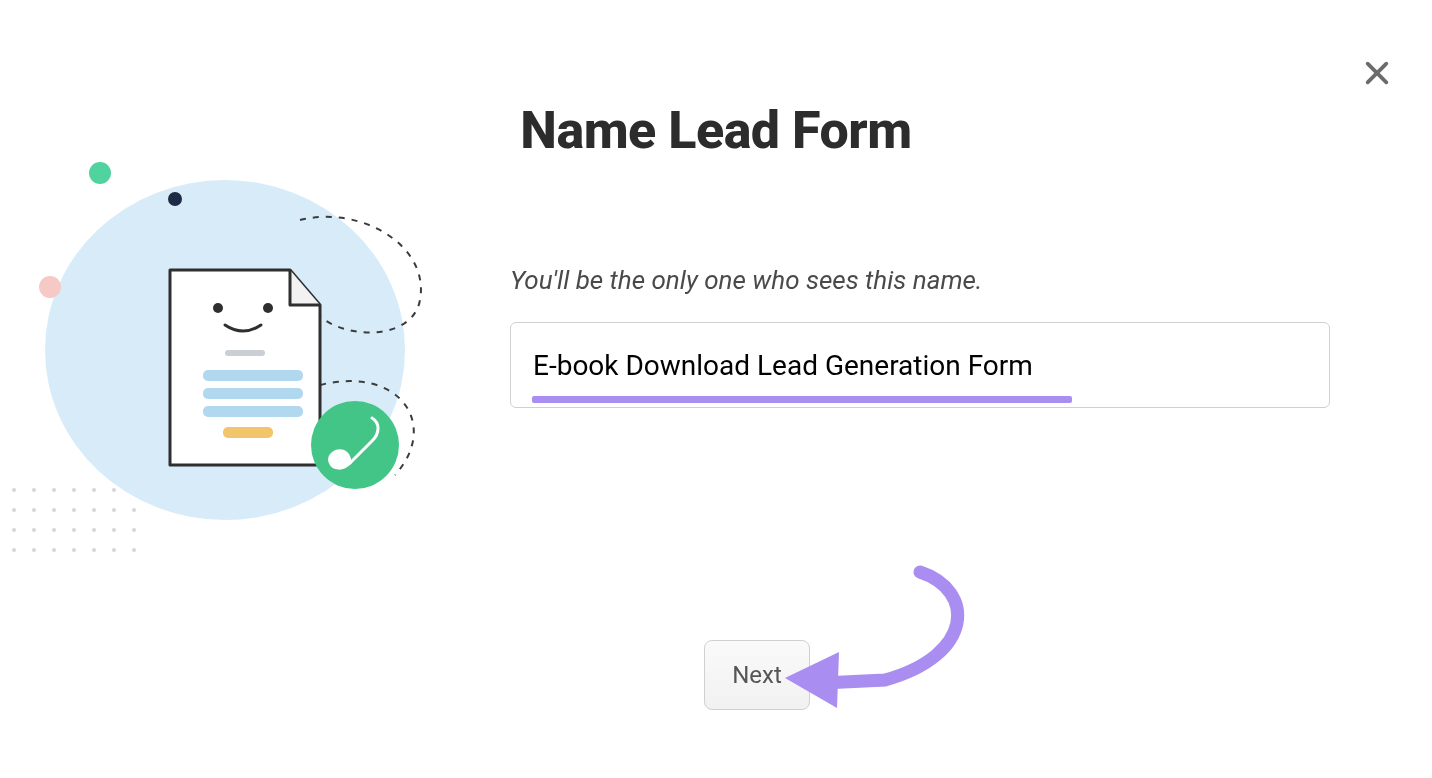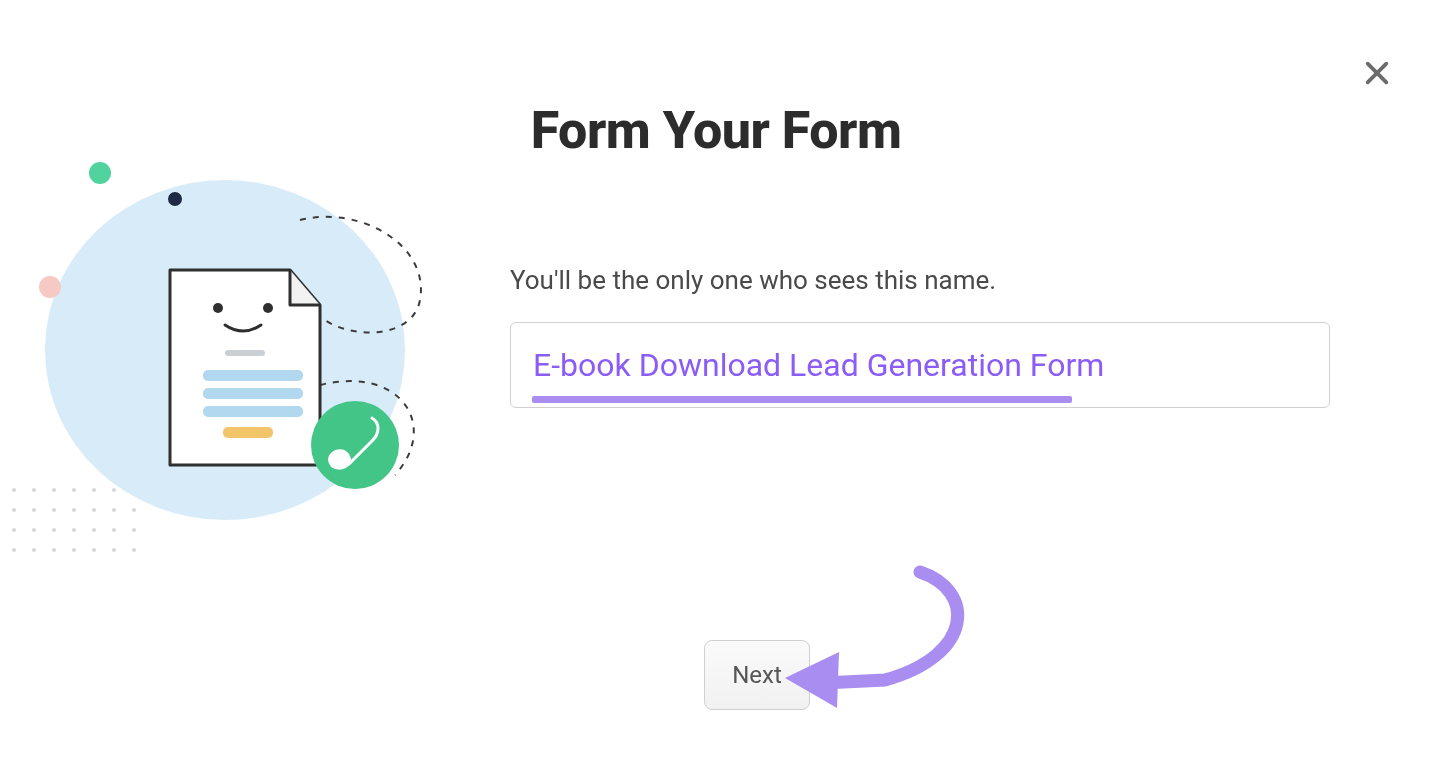--- a/index.html
+++ b/index.html
@@ -50,35 +50,36 @@
   }
 
   
   .subtitle {
     position: absolute;
     top: 265px;
     left: 510px;
     font-size: 26px;
     color: #4a4a4a;
     font-weight: 400;
+    font-style: italic;
   }
 
   
   .input-wrap {
     position: absolute;
     top: 322px;
     left: 510px;
     width: 820px;
   }
   .name-input {
     width: 100%;
     height: 86px;
     padding: 18px 22px;
-    font-size: 32px;
-    color: #8b5cf6;
+    font-size: 28px;
+    color: #000000;
     border: 1px solid #d0d0d0;
     border-radius: 6px;
     outline: none;
     background: #fff;
     font-family: inherit;
   }
   .underline-annotation {
     position: absolute;
     left: 22px;
     width: 540px;
@@ -120,21 +121,21 @@
 
 <div class="close-btn">
   <span>
     <svg viewBox="0 0 24 24" fill="none" stroke="#6b6b6b" stroke-width="3.2" stroke-linecap="round">
       <line x1="4" y1="4" x2="20" y2="20"></line>
       <line x1="20" y1="4" x2="4" y2="20"></line>
     </svg>
   </span>
 </div>
 
-<h1 class="title">Form Your Form</h1>
+<h1 class="title">Name Lead Form</h1>
 
 <div class="illustration">
   <svg viewBox="0 0 460 400" width="460" height="400">
 
     <g fill="#d6d6d6">
       <circle cx="14" cy="335" r="2"></circle>
         <circle cx="34" cy="335" r="2"></circle>
         <circle cx="54" cy="335" r="2"></circle>
         <circle cx="74" cy="335" r="2"></circle>
         <circle cx="94" cy="335" r="2"></circle>

